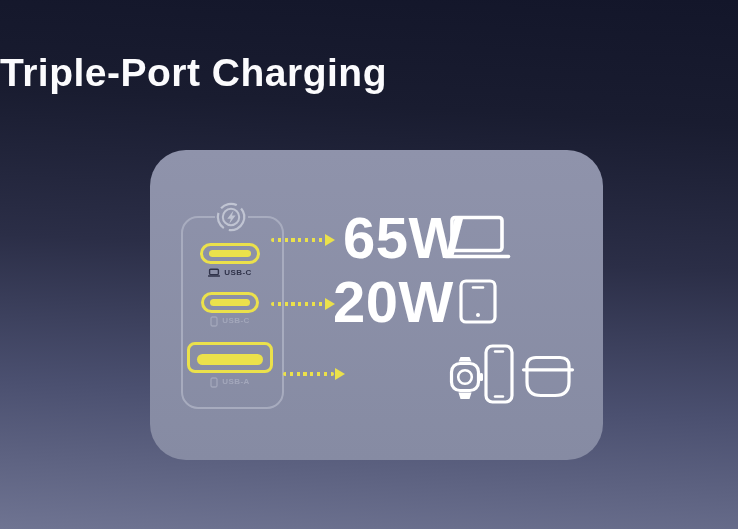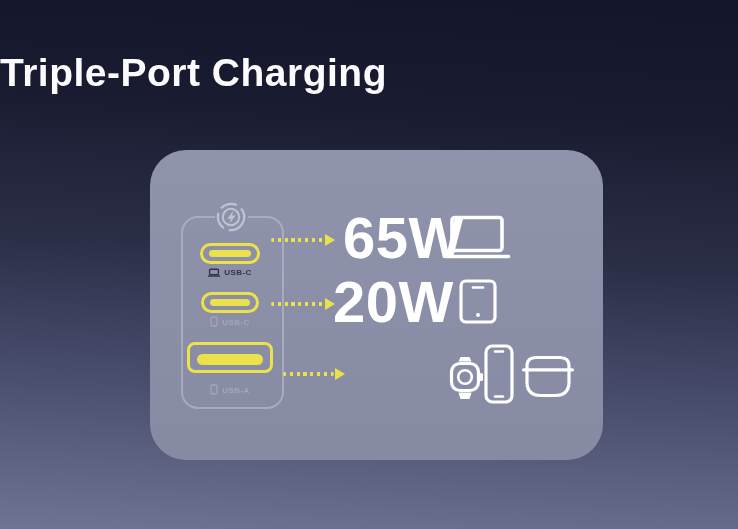--- a/index.html
+++ b/index.html
@@ -18,21 +18,21 @@
   }
   .abs{position:absolute;}
   svg{display:block;}
   
   .port{position:absolute;box-sizing:border-box;border:3px solid #ebe14b;display:flex;align-items:center;justify-content:center;}
   .port-c{border-radius:11px;}
   .port-a{border-radius:8px;}
   .port .bar{background:#ebe14b;border-radius:3.5px;}
   .port-a .bar{position:absolute;left:7px;bottom:5px;width:66px;height:11px;border-radius:5.5px;}
   
-  .plabel{position:absolute;display:flex;align-items:flex-end;justify-content:center;gap:4px;
+  .plabel{position:absolute;display:flex;align-items:flex-start;justify-content:center;gap:4px;
           width:88px;font-size:8px;font-weight:bold;letter-spacing:.4px;}
   .plabel.dark{color:#30334a;}
   .plabel.light{color:#a3a7bb;}
   
   .arrow{position:absolute;display:flex;align-items:center;height:14px;}
   .arrow .dots{height:3.6px;flex:1;border-radius:2px;
     background:repeating-linear-gradient(90deg,#ebe14b 0 3.2px,transparent 3.2px 6.8px);}
   .arrow .head{width:0;height:0;border-left:10px solid #ebe14b;
     border-top:6.5px solid transparent;border-bottom:6.5px solid transparent;margin-left:1px;}
   
@@ -73,21 +73,21 @@
     <div class="plabel light" style="left:36px;top:166px;">
       <svg width="8" height="11" viewBox="0 0 8 11">
         <rect x="1" y="1" width="6" height="9" rx="1.5" fill="none" stroke="#a3a7bb" stroke-width="1.3"></rect>
       </svg>
       <span>USB-C</span>
     </div>
 
     <div class="port port-a" style="left:37px;top:192px;width:86px;height:31px;">
       <div class="bar"></div>
     </div>
-    <div class="plabel light" style="left:36px;top:234px;">
+    <div class="plabel light" style="left:36px;top:227px;">
       <svg width="8" height="11" viewBox="0 0 8 11">
         <rect x="1" y="1" width="6" height="9" rx="1.5" fill="none" stroke="#a3a7bb" stroke-width="1.3"></rect>
       </svg>
       <span>USB-A</span>
     </div>
 
     <div class="arrow" style="left:121px;top:83px;width:64px;">
       <div class="dots"></div>
       <div class="head"></div>
     </div>

